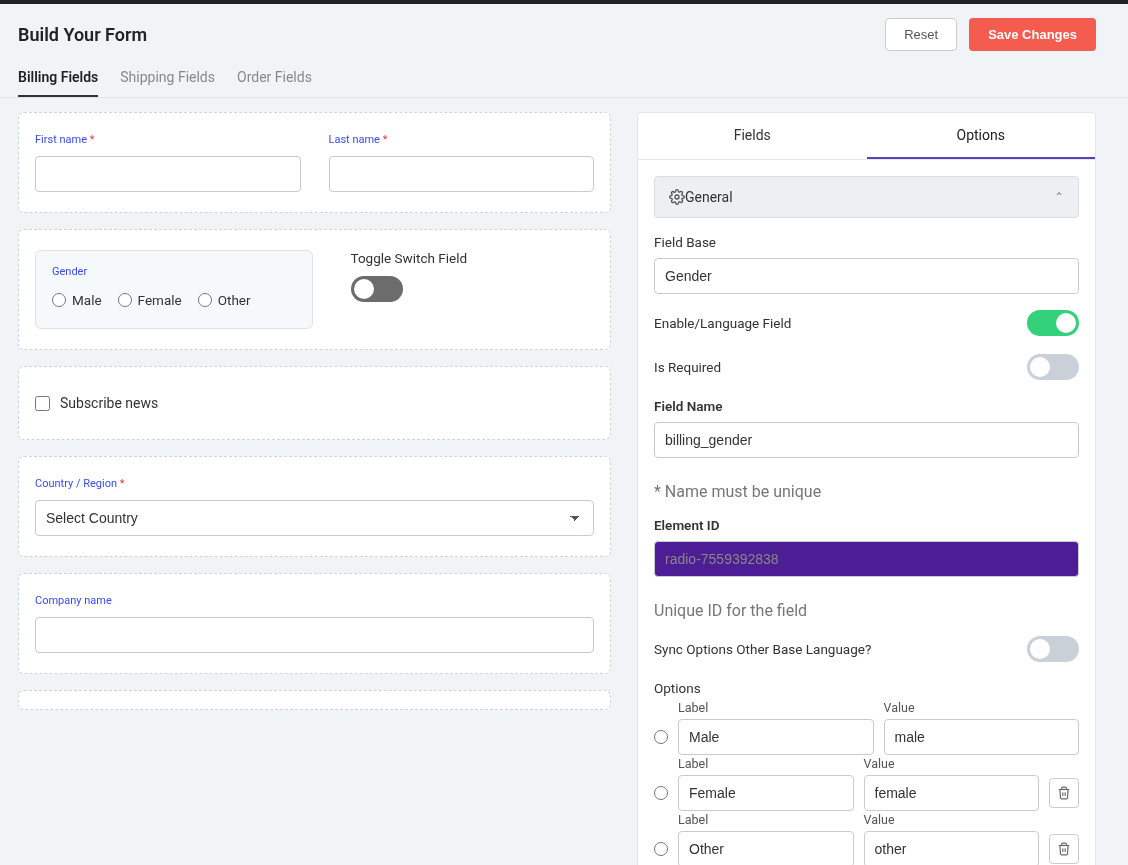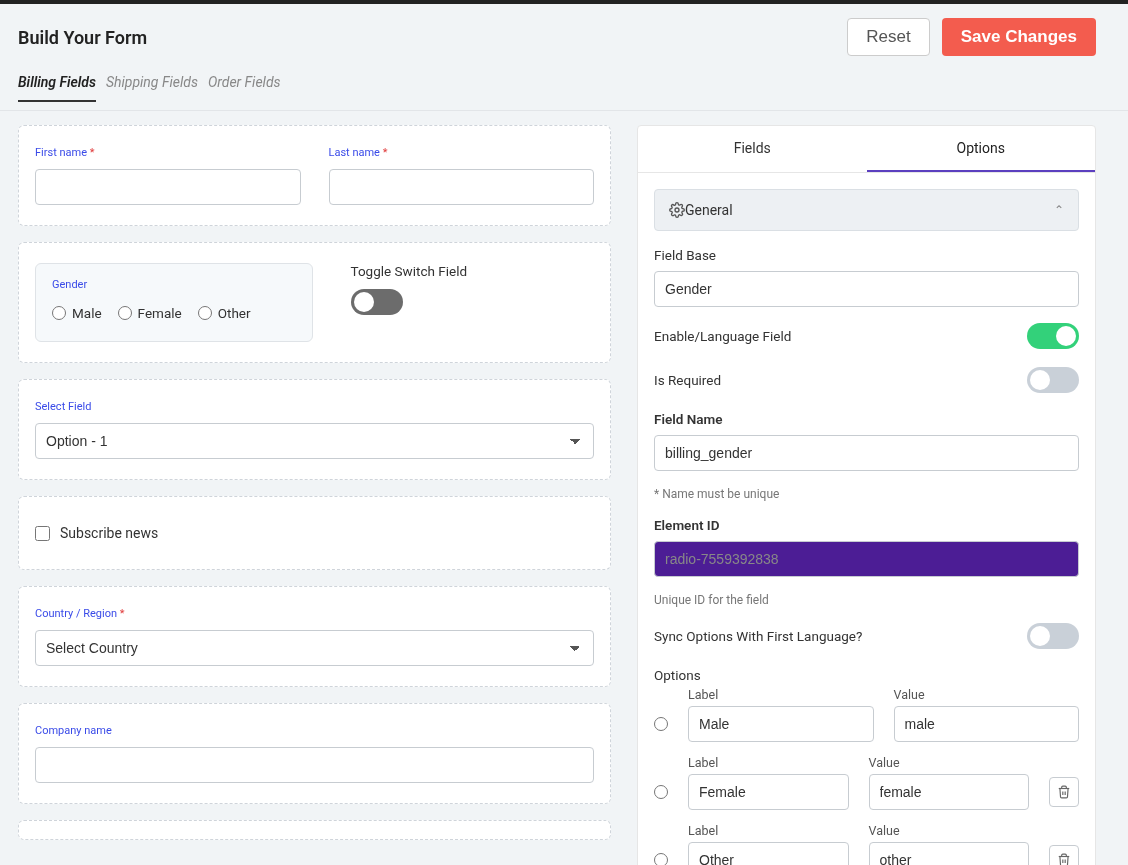--- a/index.html
+++ b/index.html
@@ -10,31 +10,30 @@
   font-size: 14px;
 }
 .topbar { height: 4px; background: #222; }
 .header {
   display: flex; justify-content: space-between; align-items: center;
   padding: 14px 32px 0 18px;
 }
 .header h1 { font-size: 18px; font-weight: 600; color: #222; }
 .header-buttons { display: flex; gap: 12px; }
 .btn {
-  padding: 8px 18px; border-radius: 4px; font-size: 17px; cursor: pointer;
+  padding: 8px 18px; border-radius: 4px; font-size: 13px; cursor: pointer;
   border: 1px solid transparent; font-weight: 500;
 }
 .btn-reset { background: #fff; border: 1px solid #ccc; color: #555; }
 .btn-save { background: #f35c4e; color: #fff; font-weight: 600; }
 .btn-addnew { background: #2c2ee0; color: #fff; font-size: 13px; padding: 7px 12px; }
 
 .tabs {
-  display: flex; gap: 10px; padding: 18px 18px 8px 18px;
+  display: flex; gap: 22px; padding: 18px 18px 0 18px;
   border-bottom: 1px solid #e2e5e8;
-  font-style: italic;
 }
 .tab {
   padding-bottom: 10px; font-size: 14px; color: #888; cursor: pointer;
   border-bottom: 2px solid transparent;
 }
 .tab.active { color: #222; font-weight: 600; border-bottom-color: #333; }
 
 .main {
   display: flex; gap: 26px; padding: 14px 32px 14px 18px;
 }
@@ -97,25 +96,25 @@
 }
 .gear-svg { width: 16px; height: 16px; }
 .chev { margin-left: auto; color: #888; font-size: 12px; }
 .panel-body { padding: 0 16px 16px 16px; }
 .form-group { margin-bottom: 16px; }
 .form-group > label,
 .form-group > .lbl {
   display: block; font-size: 13.5px; color: #333; margin-bottom: 8px;
 }
 .form-group .bold { font-weight: 600; }
-.hint { font-size: 12px; color: #777; margin-top: 16px; }
+.hint { font-size: 16px; color: #777; margin-top: 24px; }
 .switch-row { display: flex; justify-content: space-between; align-items: center; margin-bottom: 18px; }
 .switch-row .lbl { font-size: 13.5px; }
 .option-row {
-  display: flex; align-items: center; gap: 20px; margin-bottom: 13px; justify-content: center;
+  display: flex; align-items: center; gap: 10px; margin-bottom: 1px; justify-content: center;
 }
 .option-row input[type="radio"] { width: 14px; height: 14px; margin-top: 18px; }
 .opt-col { flex: 1; }
 .opt-col .small-lbl { font-size: 12.5px; color: #555; margin-bottom: 4px; display: block; }
 .del-btn {
   width: 30px; height: 30px; border: 1px solid #c7ccd1; border-radius: 4px;
   background: #fff; display: flex; align-items: center; justify-content: center;
   cursor: pointer; margin-top: 18px;
 }
 .trash-svg { width: 14px; height: 14px; }
@@ -176,26 +175,20 @@
               </label>
           </div>
         </div>
         <div class="toggle-wrap">
           <span class="dark-lbl">Toggle Switch Field</span>
           <div class="toggle"></div>
         </div>
       </div>
     </div>
 
-    <div class="card">
-      <label class="field-label">Select Field</label>
-      <select class="select">
-        <option>Option - 1</option>
-      </select>
-    </div>
 
     <div class="card" style="padding:28px 16px;">
       <div class="checkbox-row">
         <input type="checkbox" style="">
         <span>Subscribe news</span>
       </div>
     </div>
 
     <div class="card">
       <label class="field-label"><span>Country / Region</span> <span class="req">*</span></label>
@@ -250,21 +243,21 @@
         <div class="hint">* Name must be unique</div>
       </div>
 
       <div class="form-group">
         <label class="bold">Element ID</label>
         <input class="input readonly" readonly="" value="radio-7559392838" style="">
         <div class="hint">Unique ID for the field</div>
       </div>
 
       <div class="switch-row">
-        <span class="lbl">Sync Options With First Language?</span>
+        <span class="lbl">Sync Options Other Base Language?</span>
         <div class="toggle off-light"></div>
       </div>
 
       <div class="options-header">Options</div>
 
       <div class="option-row">
         <input type="radio" name="opt" style="">
         <div class="opt-col">
           <span class="small-lbl">Label</span>
           <input class="input" value="Male" style="">

